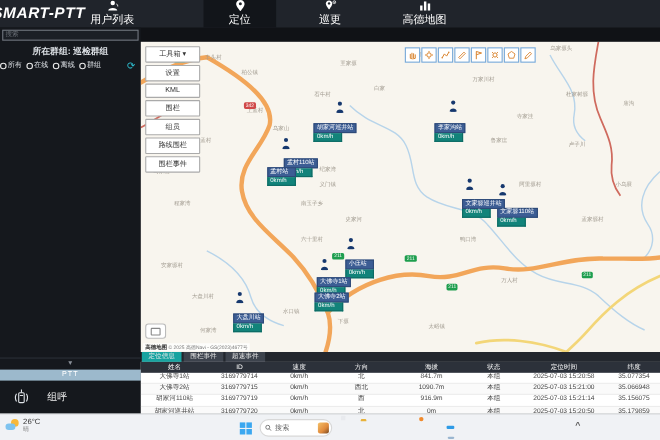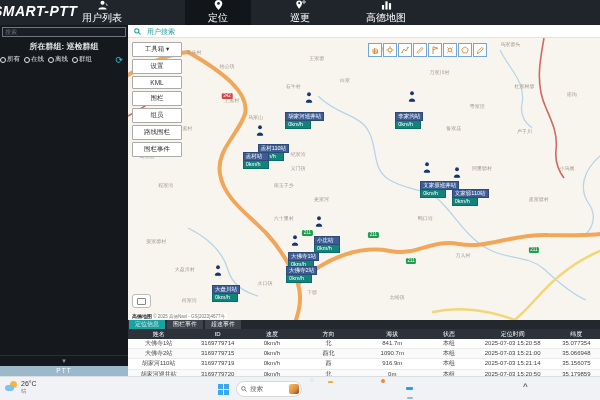--- a/index.html
+++ b/index.html
@@ -179,30 +179,35 @@
         </span>
         <span class="f-item">
           <i class="f-dot"></i>
           <span>群组</span>
         </span>
         <span id="refresh-icon">⟳</span>
       </div>
     <div class="sb-bottom">
       <div class="collapse">▼</div>
       <div class="ptt-bar">PTT</div>
+      <div class="gc-row">
+        <svg viewBox="0 0 15 17">
+          <g fill="none" stroke="#dfe3e8" stroke-width="1">
+            <path d="M3 5 q-2 3.5 0 7"></path>
+              <path d="M12 5 q2 3.5 0 7"></path>
+            <rect x="5" y="4" width="5" height="9" rx="1"></rect>
+              <line x1="7.5" y1="1" x2="7.5" y2="4"></line>
+            <line x1="6" y1="6.5" x2="9" y2="6.5"></line>
+          </g>
+        </svg>
+        <span>组呼</span>
+      </div>
     </div>
   </aside>
 
-  <div id="map-search">
-    <svg viewBox="0 0 8 8">
-      <circle cx="3.2" cy="3.2" r="2.4" fill="none" stroke="#19a3a3" stroke-width="1.2"></circle>
-      <line x1="5" y1="5" x2="7.4" y2="7.4" stroke="#19a3a3" stroke-width="1.2"></line>
-    </svg>
-    <input placeholder="用户搜索" style="">
-  </div>
 
   <div id="map">
     <svg id="roads" width="472" height="282" viewBox="0 0 472 282">
       <path class="river" d="M190,58 C210,78 232,76 241,94 C250,112 244,130 260,141 C280,154 300,149 315,166 C330,182 340,200 360,211 C380,222 400,217 416,231 C432,246 444,256 458,262"></path>
       <path class="river" d="M472,118 C456,132 450,150 461,166 C468,176 466,188 458,196"></path>
       <path class="river" d="M372,12 C382,32 398,44 394,66 C392,76 396,84 404,90"></path>
       <path class="river" d="M60,190 C80,200 95,214 100,232 C104,246 116,254 130,258"></path>
       <path class="road-r" d="M416,0 C412,22 407,46 418,70 C424,84 430,96 428,112 C427,122 430,132 436,140"></path>
       <path class="road-r" d="M0,78 C14,70 26,62 34,58"></path>
       <path class="road-y" d="M472,213 C441,226 421,246 406,263 C398,272 392,277 387,282"></path>

